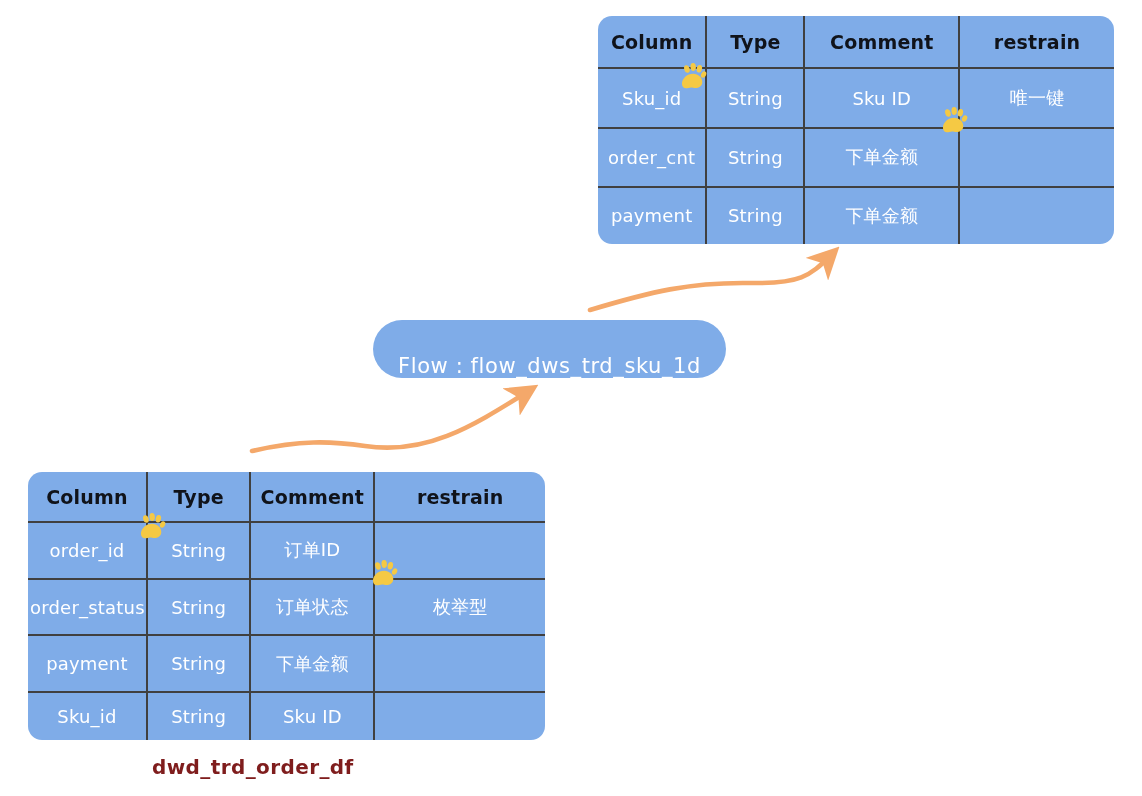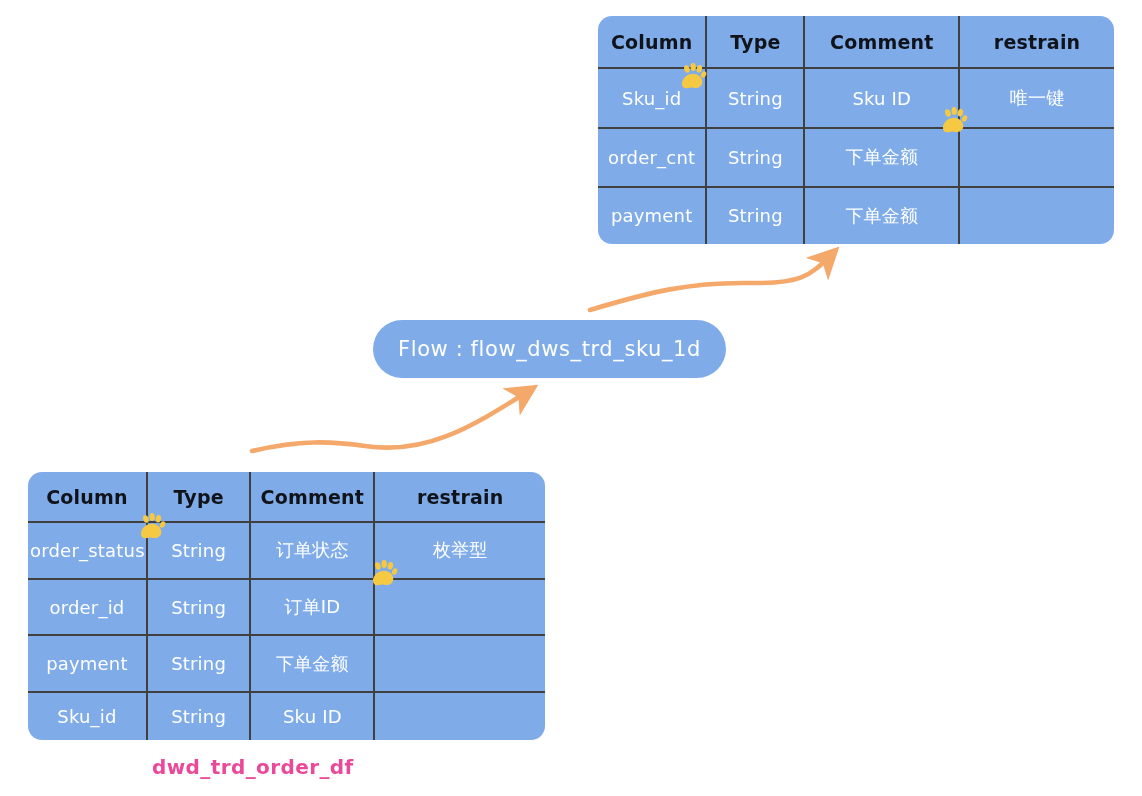--- a/index.html
+++ b/index.html
@@ -77,21 +77,21 @@
     letter-spacing: 0.2px;
   }
 
   
   .flow-node {
     position: absolute;
     z-index: 2;
     background: #7FACE8;
     border-radius: 34px;
     display: flex;
-    align-items: center;
+    align-items: flex-end;
     justify-content: center;
     color: #FFFFFF;
     font-size: 21px;
     letter-spacing: 0.6px;
     box-sizing: border-box;
   }
 
   
   .caption {
     position: absolute;
@@ -180,48 +180,48 @@
           <col id="dwd-c3" style="width: 33%;">
       </colgroup>
       <tbody>
         <tr class="hdr">
           <td>Column</td>
           <td>Type</td>
           <td>Comment</td>
           <td>restrain</td>
         </tr>
         <tr class="bodyrow">
+          <td>order_id</td>
+          <td>String</td>
+          <td>订单ID</td>
+          <td></td>
+        </tr>
+        <tr class="bodyrow">
           <td>order_status</td>
           <td>String</td>
           <td>订单状态</td>
           <td>枚举型</td>
-        </tr>
-        <tr class="bodyrow">
-          <td>order_id</td>
-          <td>String</td>
-          <td>订单ID</td>
-          <td></td>
         </tr>
         <tr class="bodyrow">
           <td>payment</td>
           <td>String</td>
           <td>下单金额</td>
           <td></td>
         </tr>
         <tr class="bodyrow">
           <td>Sku_id</td>
           <td>String</td>
           <td>Sku  ID</td>
           <td></td>
         </tr>
       </tbody>
     </table>
   </div>
 
-  <div class="caption" id="caption-dwd" style="left: 152px; top: 755px; color: #ec4899;">dwd_trd_order_df</div>
+  <div class="caption" id="caption-dwd" style="left: 152px; top: 755px; color: #7f1d1d;">dwd_trd_order_df</div>
 
   <div id="paw-layer">
       <div class="paw" style="left: 678px; top: 62px;"><svg viewBox="0 0 32 32" width="30" height="30" xmlns="http://www.w3.org/2000/svg">
   <ellipse cx="9.5" cy="7.5" rx="2.9" ry="4.1" fill="#F5C944" transform="rotate(-16 9.5 7.5)"></ellipse>
   <ellipse cx="16.2" cy="5.3" rx="2.9" ry="4.3" fill="#F5C944" transform="rotate(-3 16.2 5.3)"></ellipse>
   <ellipse cx="22.8" cy="7.2" rx="2.8" ry="4.1" fill="#F5C944" transform="rotate(13 22.8 7.2)"></ellipse>
   <ellipse cx="27.3" cy="13.4" rx="2.6" ry="3.6" fill="#F5C944" transform="rotate(28 27.3 13.4)"></ellipse>
   <path d="M16.3 12.6c5.2 0 9.6 3.9 9.6 8.6 0 4.3-3.6 6.6-7.4 6.6-1.9 0-2.9-.7-4.6-.7-2.1 0-3.6 1-5.3 1-2.7 0-4.4-2-4.4-4.8 0-5.4 5.3-10.7 12.1-10.7z" fill="#F5C944"></path>
 </svg></div>
       <div class="paw" style="left: 939px; top: 106px;"><svg viewBox="0 0 32 32" width="30" height="30" xmlns="http://www.w3.org/2000/svg">

